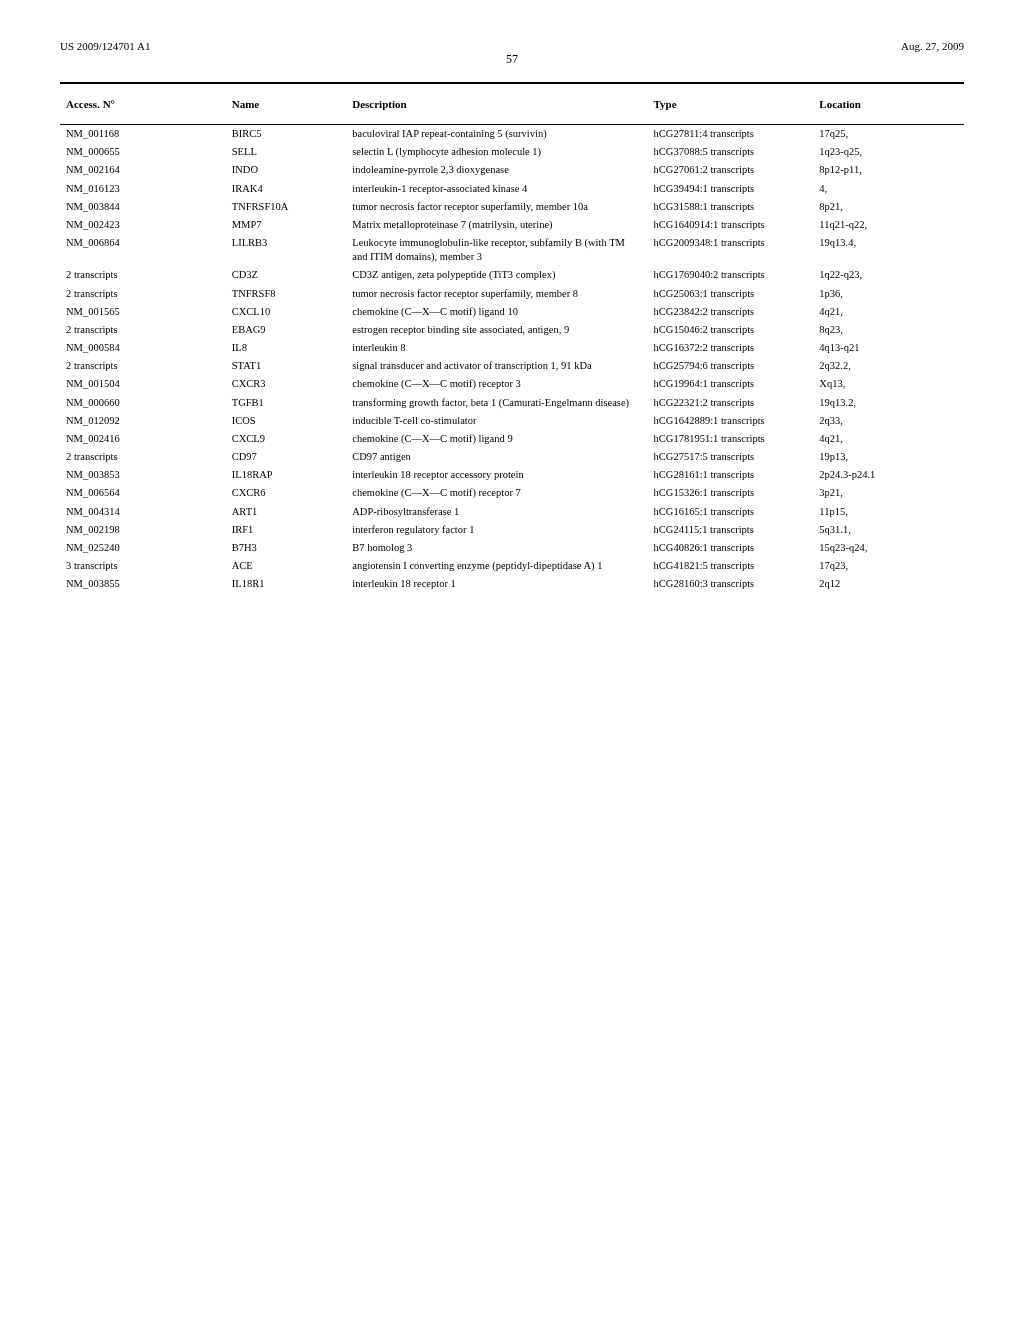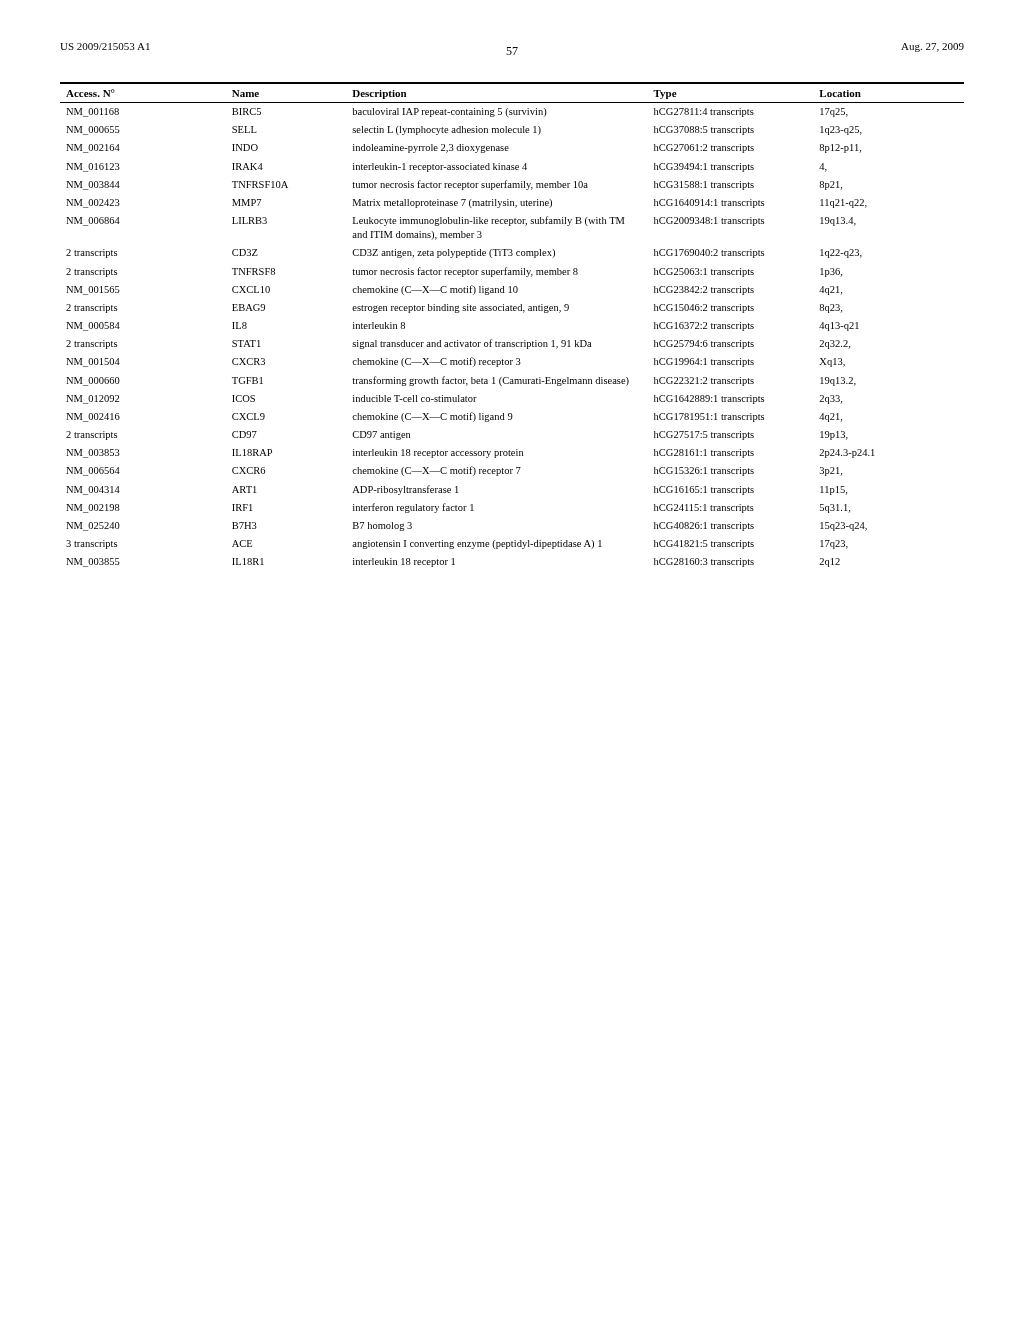--- a/index.html
+++ b/index.html
@@ -32,21 +32,21 @@
       text-decoration: underline;
     }
     table {
       width: 100%;
       border-collapse: collapse;
       font-size: 10.5px;
     }
     .table-header-row th {
       border-top: 2px solid #000;
       border-bottom: 1px solid #000;
-      padding: 3px 6px;
+      padding: 14px 6px;
       text-align: left;
       font-weight: bold;
       font-size: 11px;
     }
     td {
       padding: 2px 6px;
       vertical-align: top;
       line-height: 1.35;
     }
     .col-access { width: 110px; }
@@ -57,22 +57,22 @@
     tr:last-child td {
       
     }
   </style>
 </head>
 <body>
 
 <div class="page-container">
 
   <div class="header-row">
-    <span>US 2009/215053 A1</span>
-    <span style="position:absolute;left:50%;transform:translateX(-50%);top:44px;font-size:12px;">57</span>
+    <span>US 2009/124701 A1</span>
+    <span style="position:absolute;left:50%;transform:translateX(-50%);top:52px;font-size:12px;">57</span>
     <span>Aug. 27, 2009</span>
   </div>
 
   <div style="margin-top: 30px;">
     <table>
       <thead>
         <tr class="table-header-row">
           <th class="col-access">Access. N°</th>
           <th class="col-name">Name</th>
           <th class="col-desc">Description</th>

